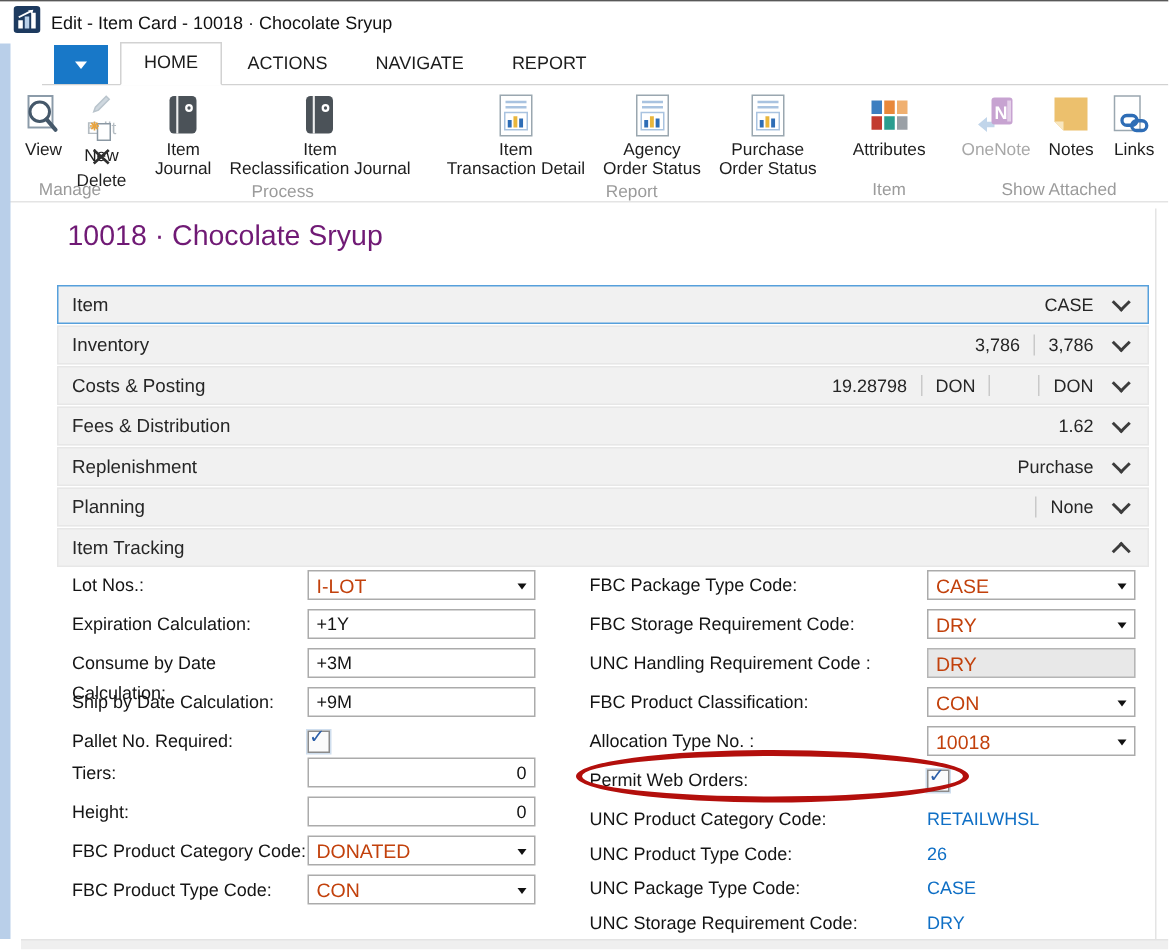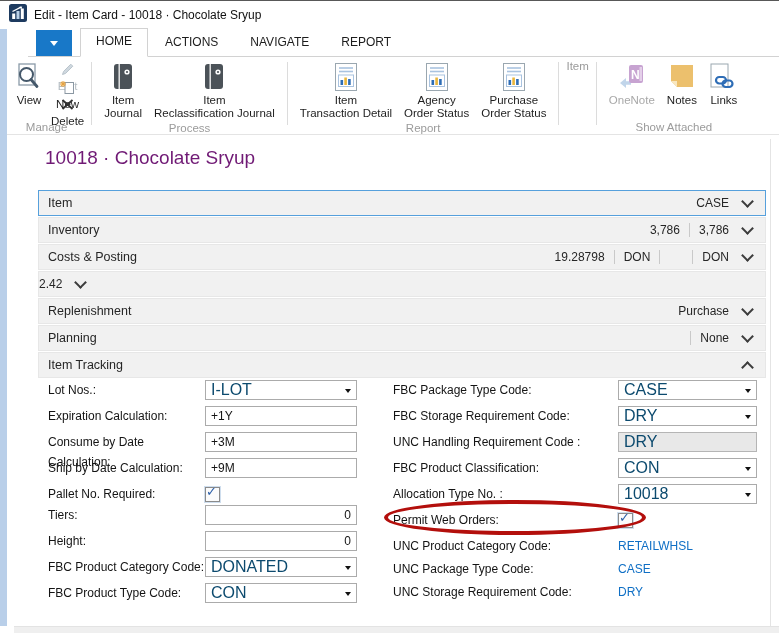--- a/index.html
+++ b/index.html
@@ -62,21 +62,21 @@
   .frow{display:flex;height:26px;align-items:flex-start;}
   .flabel{font-size:12px;color:#141414;line-height:20px;}
   #left-col .flabel{width:157px;flex:none;}
   #right-col .flabel{width:225px;flex:none;}
   #left-col .c-checkbox{height:21px;}
   #right-col .c-link{height:23px;}
   .ti{width:152px;height:20px;border:1px solid #ababab;font:12px "Liberation Sans",sans-serif;
     padding:0 5px;box-sizing:border-box;background:#fff;color:#141414;}
   .ti.num{text-align:right;}
   .dd{width:152px;height:20px;box-sizing:border-box;border:1px solid #ababab;background:#fff;
-    font-size:16px;color:#0c4a6e;display:flex;align-items:center;padding:0 16px 0 5px;position:relative;cursor:pointer;}
+    font-size:13px;color:#c2410c;display:flex;align-items:center;padding:0 16px 0 5px;position:relative;cursor:pointer;}
   #right-col .dd,#right-col .ti{width:139px;}
   .dd .arr{position:absolute;right:5px;top:8px;width:0;height:0;
     border-left:3.5px solid transparent;border-right:3.5px solid transparent;border-top:4.5px solid #111;}
   .dd.disab{background:#e8e8e8;border-color:#b5b5b5;padding-right:5px;cursor:default;}
   .cb{width:13px;height:13px;border:1px solid #8b8b8b;background:#fbfbfb;position:relative;
     margin-top:3px;box-shadow:0 0 0 1px #cfdeee;cursor:pointer;}
   .cb .mark{position:absolute;left:0;top:-4px;color:#2b5ea8;font-size:13px;font-weight:bold;
     font-family:"DejaVu Sans",sans-serif;}
   .linkval{font-size:12px;color:#0f6fc5;line-height:20px;cursor:pointer;}
 
@@ -238,20 +238,35 @@
                   <rect x="16.1" y="17" width="2.6" height="6" fill="#2e6db6"></rect>
                 </svg>
               </div>
               <div class="blabel">Purchase<br>Order Status</div>
             </div>
           </div>
           <div class="rglabel">Report</div>
         </div>
         <div class="rsep"></div>
         <div class="rgroup">
+          <div class="rbtns">
+            <div class="bbtn">
+              <div class="bicon">
+                <svg width="30" height="30" viewBox="0 0 30 30">
+                  <rect x="3" y="5" width="7" height="9" fill="#3c7ec0"></rect>
+                  <rect x="11.5" y="5" width="7" height="9" fill="#e8883a"></rect>
+                  <rect x="20" y="5" width="7" height="9" fill="#f0b070"></rect>
+                  <rect x="3" y="15.5" width="7" height="9" fill="#c23b30"></rect>
+                  <rect x="11.5" y="15.5" width="7" height="9" fill="#2a9d8f"></rect>
+                  <rect x="20" y="15.5" width="7" height="9" fill="#9aa0a6"></rect>
+                </svg>
+              </div>
+              <div class="blabel">Attributes</div>
+            </div>
+          </div>
           <div class="rglabel">Item</div>
         </div>
         <div class="rsep"></div>
         <div class="rgroup">
           <div class="rbtns">
             <div class="bbtn dis">
               <div class="bicon">
                 <svg width="30" height="30" viewBox="0 0 30 30" opacity="0.55">
                   <path d="M3 21 l6 -5 v3.2 h5 v3.6 h-5 v3.2 z" fill="#8fb4d9"></path>
                   <rect x="12" y="3" width="14" height="18" rx="2" fill="#9b59ad"></rect>
@@ -320,22 +335,23 @@
           <span class="ftdiv"></span>
           <span class="ftv ftempty"></span>
           <span class="ftdiv"></span>
           <span class="ftv">DON</span>
         </div>
         <div class="ftchev">
           <span class="chev down"></span>
         </div>
       </div>
       <div class="ftrow">
-        <div class="ftvals">
-          <span class="ftv">2.42</span>
+        <div class="ftlabel">Fees &amp; Distribution</div>
+        <div class="ftvals">
+          <span class="ftv">1.62</span>
         </div>
         <div class="ftchev">
           <span class="chev down"></span>
         </div>
       </div>
       <div class="ftrow">
         <div class="ftlabel">Replenishment</div>
         <div class="ftvals">
           <span class="ftv">Purchase</span>
         </div>
@@ -451,20 +467,24 @@
         <div class="flabel">Permit Web Orders:</div>
         <div class="cb">
           <span class="mark">✓</span>
         </div>
       </div>
       <div class="frow c-link">
         <div class="flabel">UNC Product Category Code:</div>
         <div class="linkval">RETAILWHSL</div>
       </div>
       <div class="frow c-link">
+        <div class="flabel">UNC Product Type Code:</div>
+        <div class="linkval">26</div>
+      </div>
+      <div class="frow c-link">
         <div class="flabel">UNC Package Type Code:</div>
         <div class="linkval">CASE</div>
       </div>
       <div class="frow c-link">
         <div class="flabel">UNC Storage Requirement Code:</div>
         <div class="linkval">DRY</div>
       </div>
     </div>
 
   <div id="permit-annotation" style="border-color: rgb(179, 15, 12);"></div>

